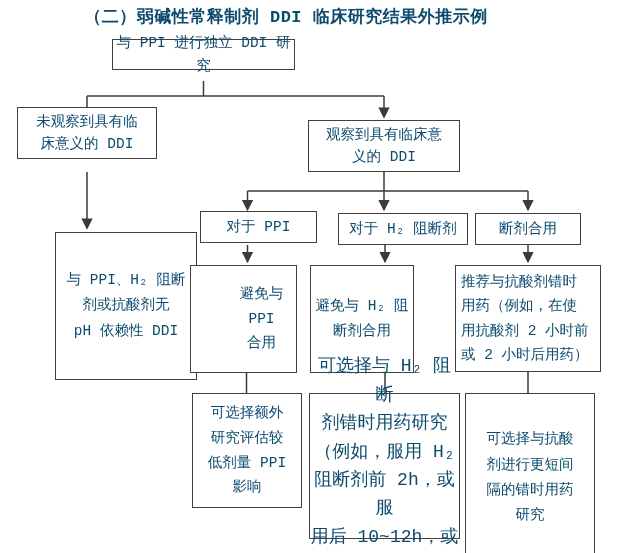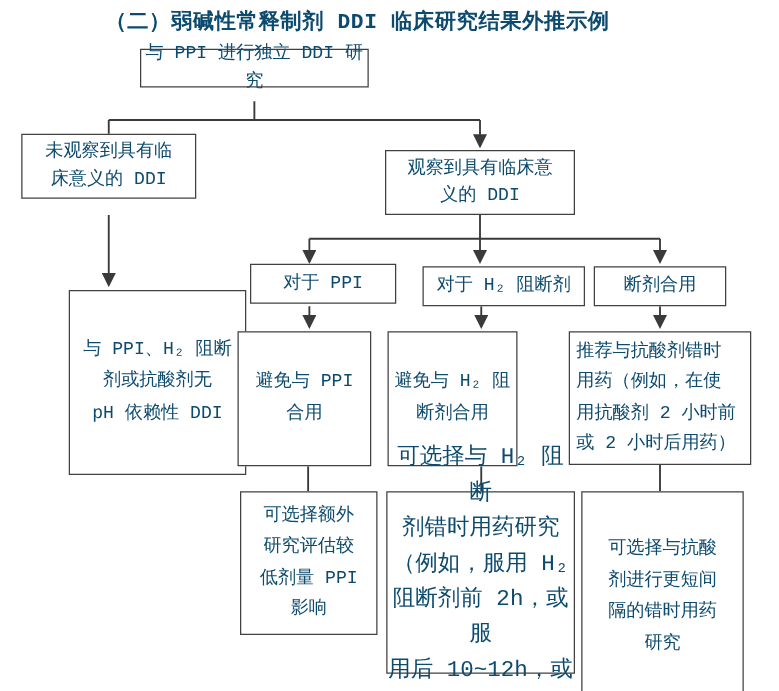--- a/index.html
+++ b/index.html
@@ -40,21 +40,21 @@
     font-size: 14.5px;
     line-height: 1.55;
   }
   .box.root        { left: 112px; top: 39px;  width: 183px; height: 31px; }
   .box.no-ddi      { left: 17px;  top: 107px; width: 140px; height: 52px; }
   .box.ddi         { left: 308px; top: 120px; width: 152px; height: 52px; }
   .box.no-ph       { left: 15px;  top: 232px; width: 142px; height: 148px; line-height: 1.75; margin-left: 40px; }
   .box.hdr0        { left: 200px; top: 211px; width: 117px;  height: 32px; }
   .box.hdr1        { left: 320px; top: 213px; width: 130px; height: 32px; margin-left: 18px; }
   .box.hdr2        { left: 475px; top: 213px; width: 106px; height: 32px; }
-  .box.mid0        { left: 190px; top: 265px; width: 107px; height: 108px; line-height: 1.7; }
+  .box.mid0        { left: 190px; top: 265px; width: 107px; height: 108px; line-height: 1.7; padding-left: 36px; }
   .box.mid1        { left: 310px; top: 265px; width: 104px; height: 108px; line-height: 1.7; }
   .box.mid2        { left: 455px; top: 265px; width: 146px; height: 107px;
                      text-align: left; justify-content: flex-start; align-items: center;
                      padding: 18px 5px; line-height: 1.68; }
   .box.bot0        { left: 192px; top: 393px; width: 110px; height: 115px; line-height: 1.7; }
   .box.bot1        { left: 309px; top: 393px; width: 151px; height: 146px; font-size: 18px; line-height: 1.58; }
   .box.bot2        { left: 465px; top: 393px; width: 130px; height: 170px; line-height: 1.75; }
   svg.connectors {
     position: absolute;
     left: 0;

